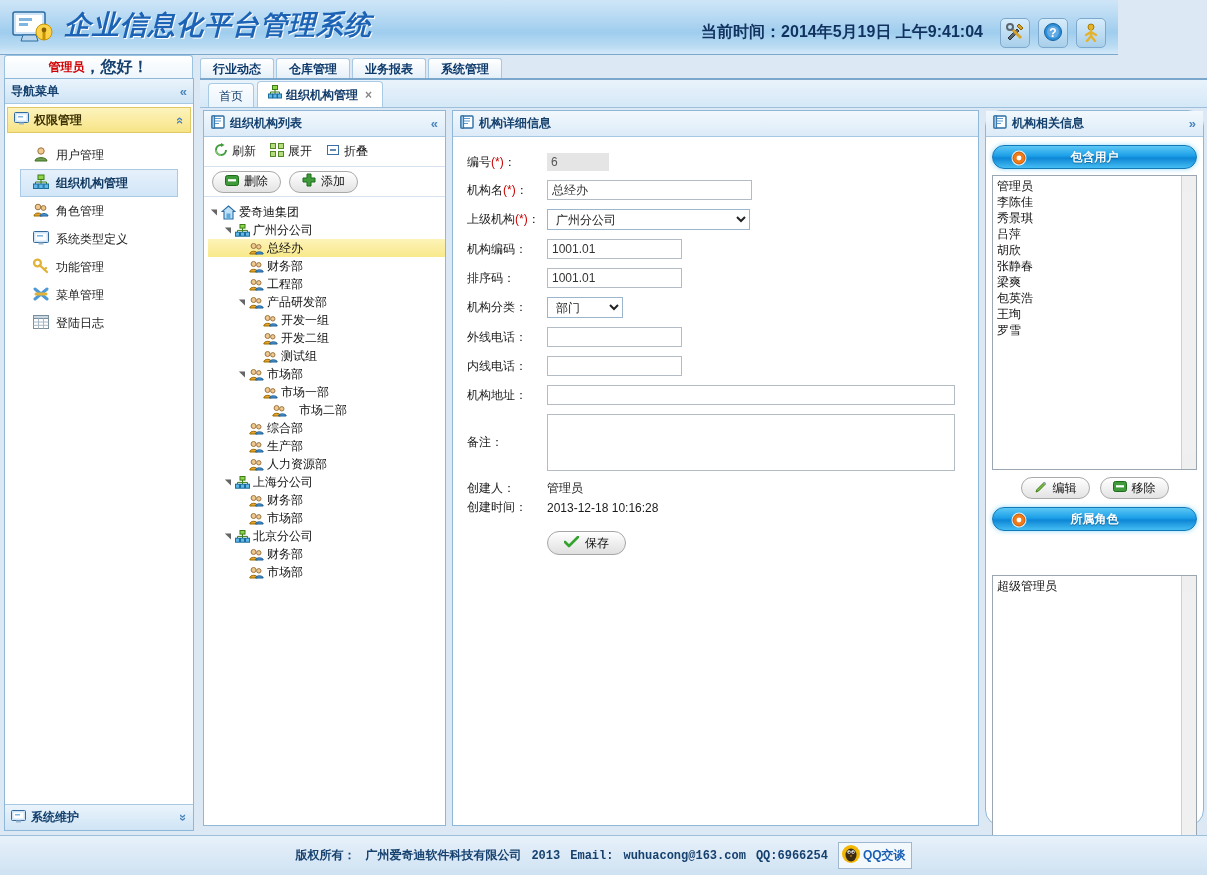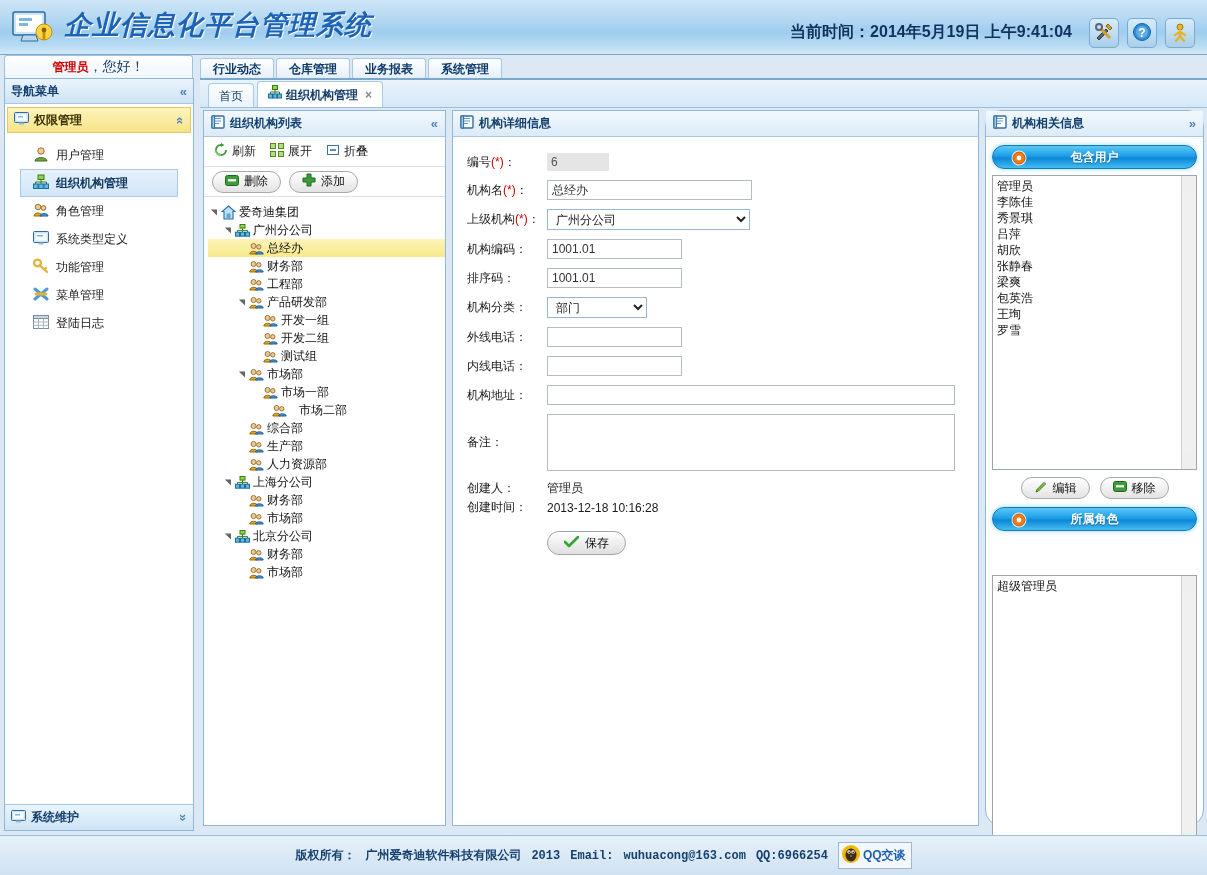--- a/index.html
+++ b/index.html
@@ -8,21 +8,21 @@
     width: 1207px; height: 875px;
     font-family: "Liberation Sans", "DejaVu Sans", sans-serif;
     font-size: 12px;
     background: #ffffff;
     overflow: hidden;
   }
   #app { position: relative; width: 1207px; height: 875px; background:#dce9f5; }
 
   
   .header {
-    position: absolute; left:0; top:0; width:1207px; height:55px;
+    position: absolute; left:0; top:0; width:1118px; height:55px;
     background: linear-gradient(to bottom, #cfe5f7 0%, #bcdcf4 25%, #9fcdee 60%, #b9dbf3 85%, #d3e9f8 100%);
     border-bottom: 1px solid #7ba7cc;
   }
   .logo-icon { position:absolute; left:10px; top:8px; width:48px; height:40px; }
   .app-title {
     position:absolute; left:64px; top:7px;
     font-size: 27px; font-weight: bold;
     font-family: "DejaVu Sans", sans-serif;
     color:#1c63b5; letter-spacing:1px;
     text-shadow: 1px 1px 0 #ffffff;
@@ -43,21 +43,21 @@
 
   
   .greet {
     position:absolute; left:4px; top:55px; width:189px; height:23px;
     background: linear-gradient(to bottom,#ffffff,#eef6fc);
     border:1px solid #9bc3e0; border-bottom:none;
     display:flex; align-items:center; justify-content:center;
     border-radius: 3px 3px 0 0;
   }
   .greet-user { color:#d00000; font-weight:bold; font-size:12px; }
-  .greet-rest { color:#16406e; font-weight:normal; font-size:14px; }
+  .greet-rest { color:#16406e; font-weight:bold; font-size:16px; }
 
   
   .topmenu {
     position:absolute; left:200px; top:57px; width:1007px; height:22px;
     display:flex; align-items:flex-end; gap:2px;
   }
   .topmenu-item {
     height:21px; padding:0 12px; line-height:21px;
     background: linear-gradient(to bottom,#ffffff,#e4eff9);
     border:1px solid #a7c8e2; border-bottom:none;
@@ -790,21 +790,21 @@
       <div class="frow">
         <span class="flabel">机构编码：</span>
         <input class="fin" style="width: 135px;" value="1001.01">
       </div>
       <div class="frow">
         <span class="flabel">排序码：</span>
         <input class="fin" style="width: 135px;" value="1001.01">
       </div>
       <div class="frow">
         <span class="flabel">机构分类：</span>
-        <select class="fsel" style="width:100px;">
+        <select class="fsel" style="width:76px;">
           <option>部门</option>
         </select>
       </div>
       <div class="frow">
         <span class="flabel">外线电话：</span>
         <input class="fin" style="width: 135px;" value="">
       </div>
       <div class="frow">
         <span class="flabel">内线电话：</span>
         <input class="fin" style="width: 135px;" value="">

